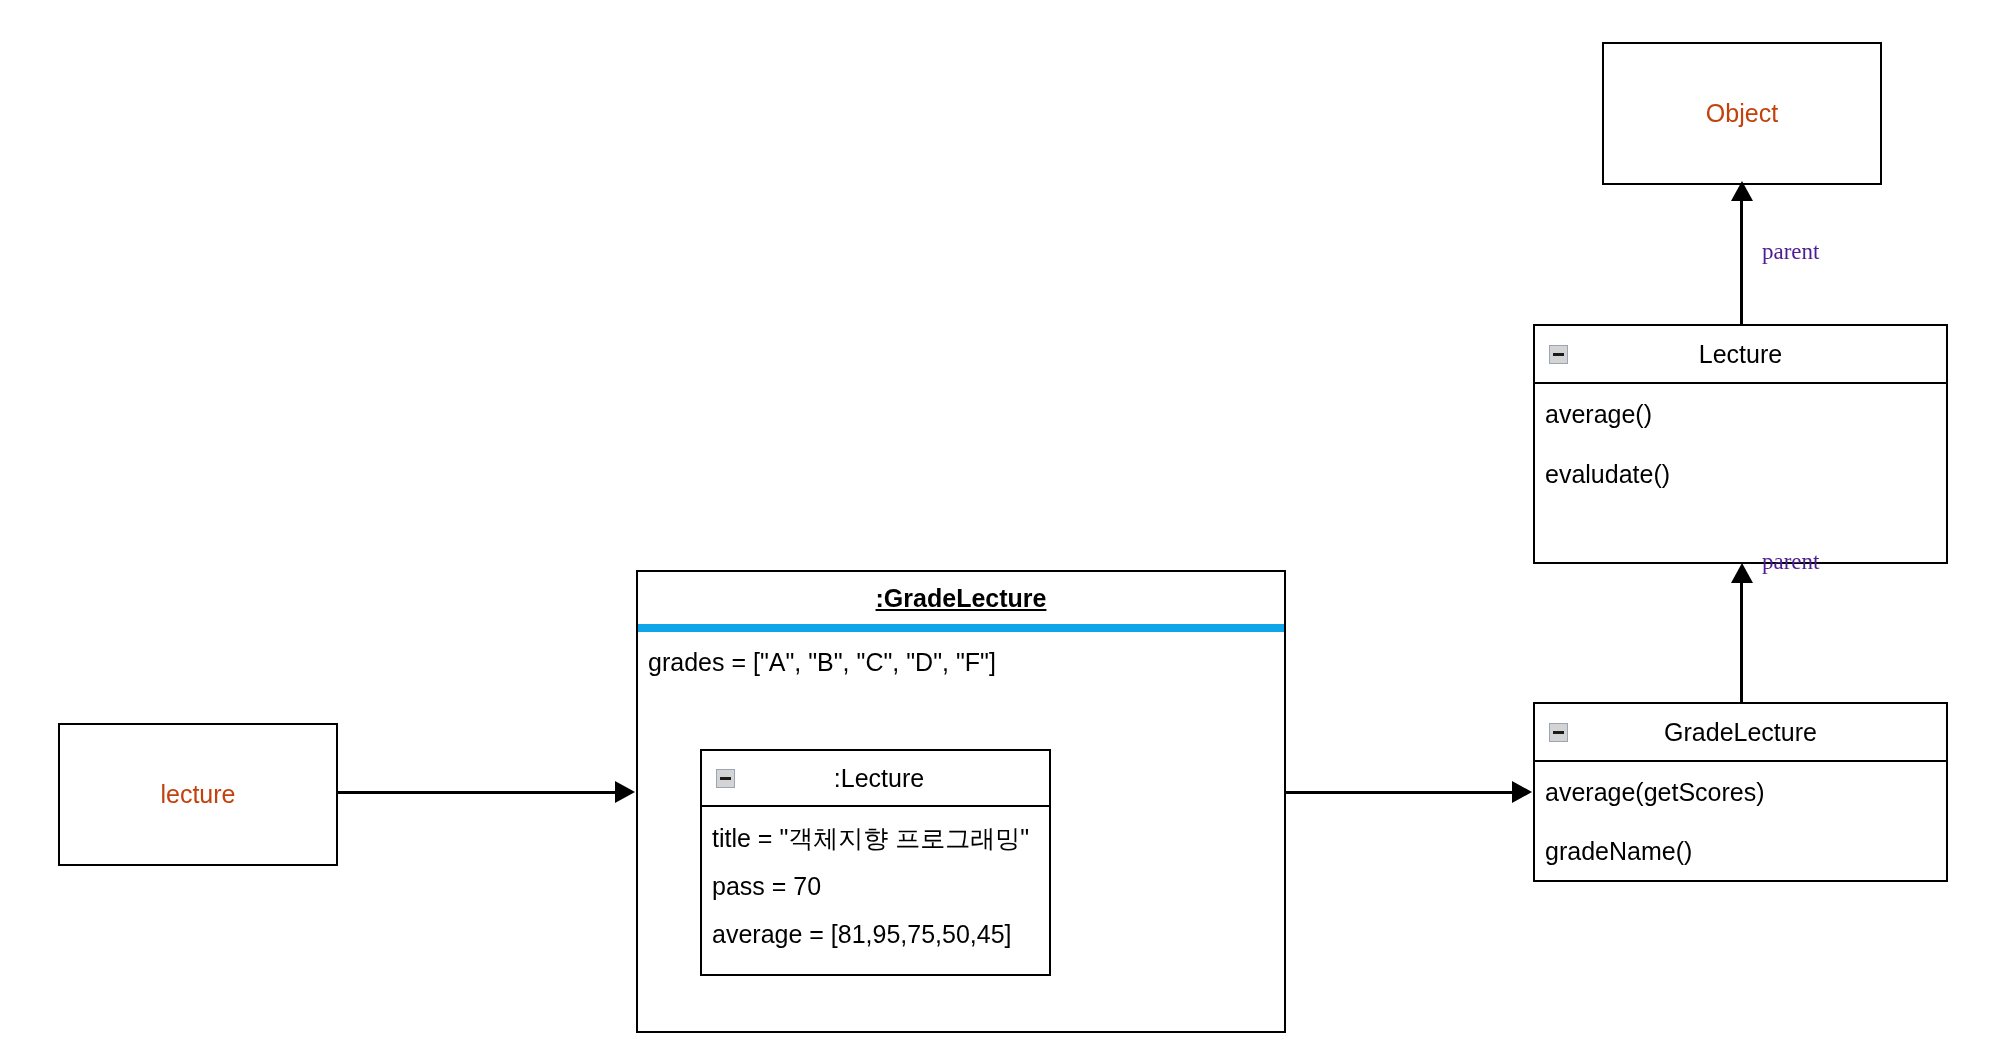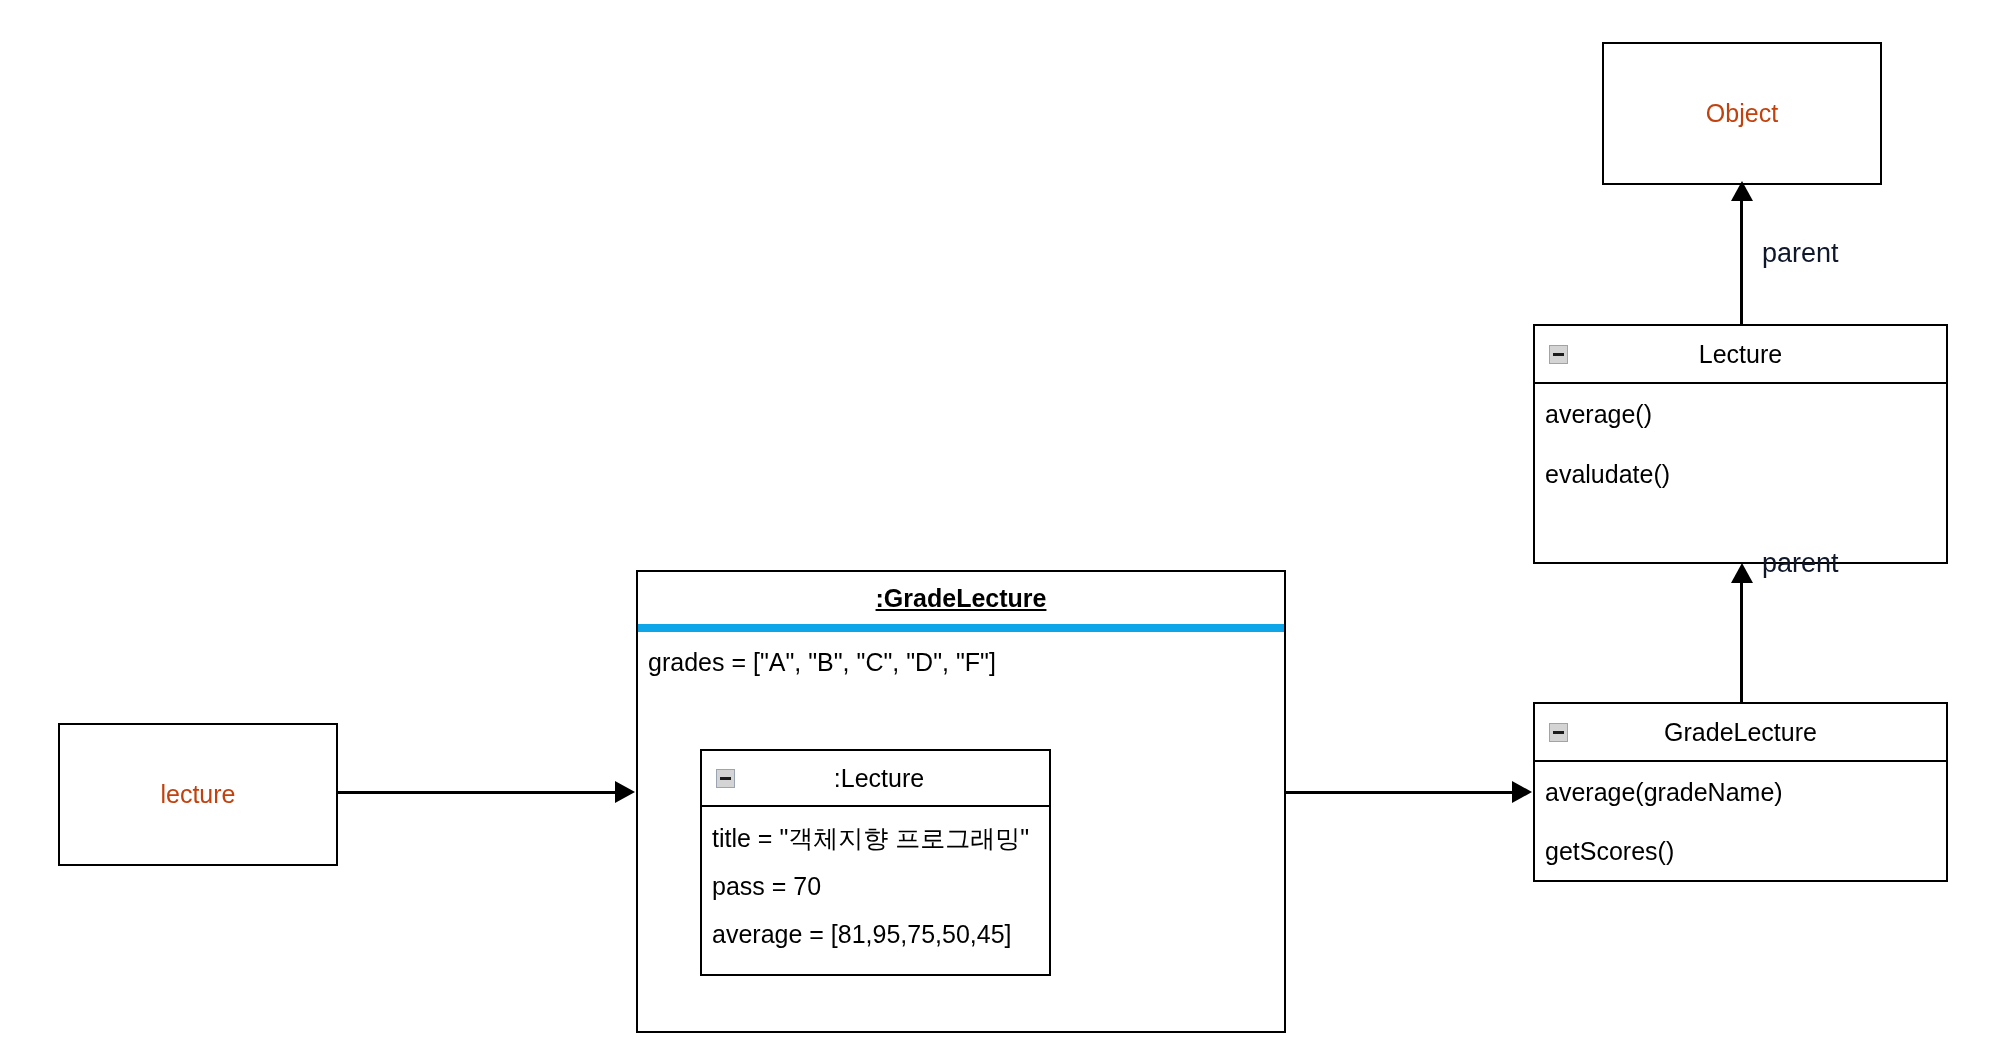--- a/index.html
+++ b/index.html
@@ -151,24 +151,25 @@
   .arrow-up {
     position: absolute;
     width: 0;
     height: 0;
     border-left: 11px solid transparent;
     border-right: 11px solid transparent;
     border-bottom: 20px solid #000000;
   }
   .edge-label {
     position: absolute;
-    font-size: 27px;
-    line-height: 1;
-    white-space: nowrap;
-    color: #0f172a;
+    font-size: 23px;
+    line-height: 1;
+    white-space: nowrap;
+    color: #4c1d95;
+    font-family: Liberation Serif, serif;
   }
 </style>
 </head>
 <body>
 
 <div id="canvas">
 
   <div class="box plain-box" style="left:58px; top:723px; width:280px; height:143px;">
     <span class="label">lecture</span>
   </div>
@@ -227,18 +228,18 @@
   <div class="edge-label" style="left:1762px; top:550px;">parent</div>
 
   <div class="box class-box" style="left:1533px; top:702px; width:415px; height:180px;">
     <div class="class-header">
       <span class="collapse-icon">
         <span class="bar"></span>
       </span>
       <span class="cls-name">GradeLecture</span>
     </div>
     <div class="class-body">
-      <div class="member" style="height:60px;">average(gradeName)</div>
-      <div class="member" style="height:58px;">getScores()</div>
+      <div class="member" style="height:60px;">average(getScores)</div>
+      <div class="member" style="height:58px;">gradeName()</div>
     </div>
   </div>
 
 </div>
 
 </body></html>

